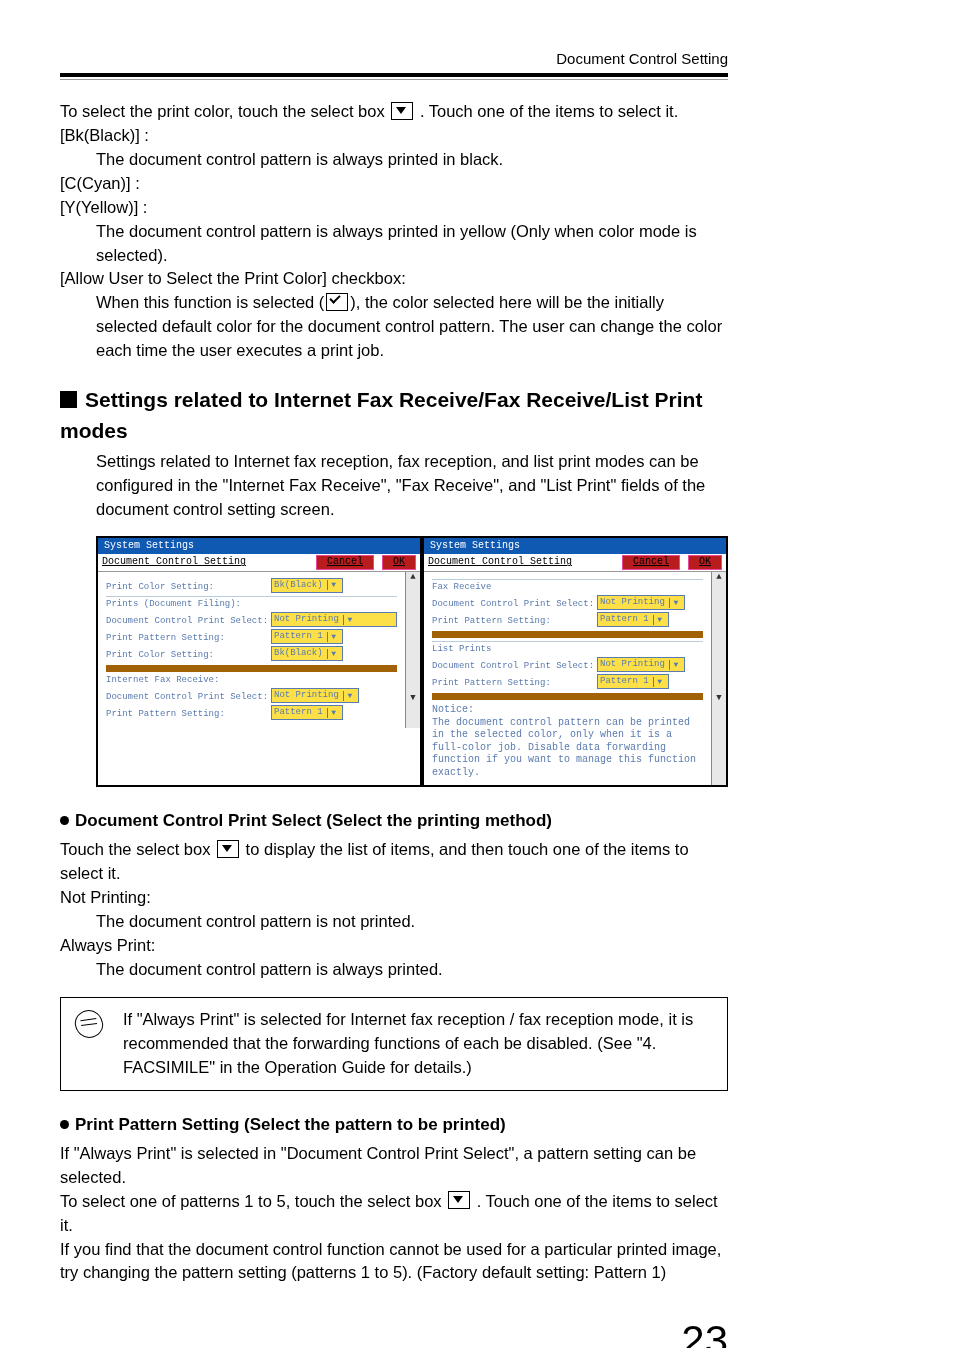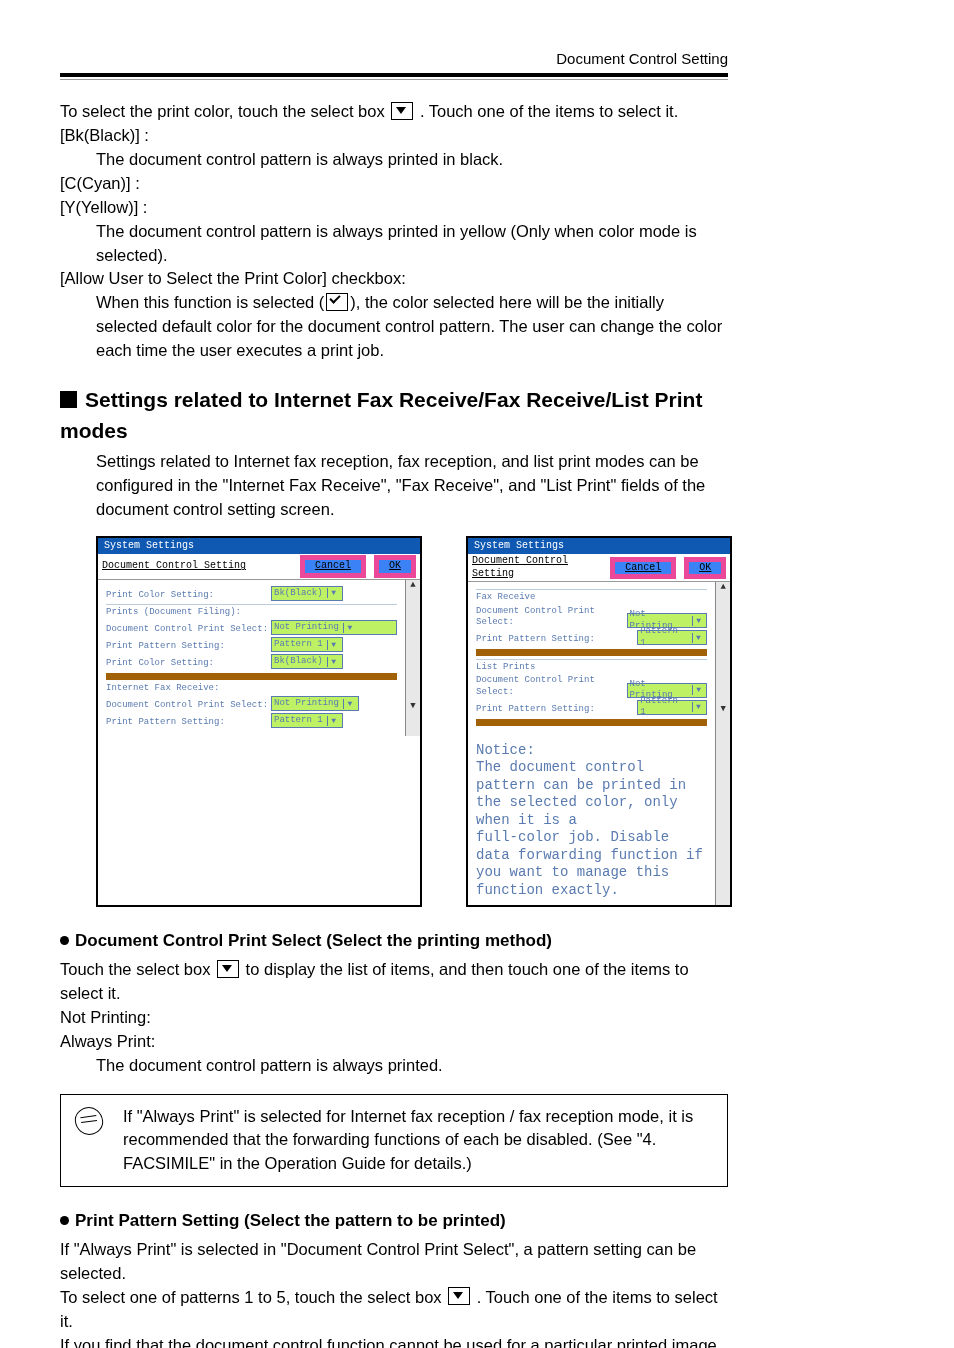--- a/index.html
+++ b/index.html
@@ -129,21 +129,20 @@
   .page-num {
     text-align: right;
     font-size: 42px;
     font-family: Arial, Helvetica, sans-serif;
     margin-top: 32px;
   }
 
   
   .shots {
     display: flex;
-    gap: 44px;
     margin: 14px 0 6px 36px;
   }
   .panel {
     width: 370px;
     border: 2px solid #000;
     background: #fff;
     font-family: "Courier New", monospace;
     font-size: 9px;
     line-height: 1.25;
   }
@@ -156,59 +155,59 @@
   .panel-sub {
     display: flex;
     align-items: center;
     border-bottom: 1px solid #999;
     padding: 1px 4px;
     font-size: 10px;
     text-decoration: underline;
   }
   .panel-sub .spacer { flex: 1; }
   .btn {
-    border: 5px solid #ec4899;
+    border: 1px solid #ec4899;
     padding: 0 10px;
     margin-left: 8px;
     font-size: 10px;
     text-decoration: underline;
-    background: #3b82f6;
+    background: #b91c1c;
   }
   .panel-body {
     padding: 4px 8px 6px 8px;
     color: #5a7bb0;
   }
   .row { display: flex; align-items: flex-end; margin: 2px 0; }
   .lab { width: 165px; }
   .sel {
     border: 1px solid #5a7bb0;
     padding: 0 2px;
     display: inline-flex;
     align-items: center;
     height: 13px;
-    background: #bef264;
+    background: #fde047;
     color: #5a7bb0;
   }
   .sel .arrow {
     margin-left: 4px;
     width: 12px;
     border-left: 1px solid #5a7bb0;
     text-align: center;
     font-size: 8px;
   }
   .group { border-top: 1px solid #bcd; border-bottom: 7px solid #a16207; margin: 3px 0; padding: 2px 0; }
   .scroll {
     width: 14px;
     border-left: 1px solid #888;
     background: #e8e8e8;
   }
   .panel-inner { display: flex; }
   .panel-content { flex: 1; }
   .scroll .tri { font-size: 9px; text-align: center; color: #333;}
-  .notice { font-size: 14px; color: #5a7bb0; margin-top: 16px; }
+  .notice { font-size: 10px; color: #5a7bb0; margin-top: 4px; }
 </style>
 </head>
 <body>
 
 <div class="page">
 
   <div class="header-right">Document Control Setting</div>
   <div class="header-rule"></div>
   <div class="header-rule2"></div>
 
@@ -367,20 +366,21 @@
 
     <div class="sub-h">
       <span class="dot"></span><span>Document Control Print Select (Select the printing method)</span>
     </div>
     <div>
       <span>Touch the select box </span>
       <span class="select-icon"></span>
       <span> to display the list of items, and then touch one of the items to select it.</span>
     </div>
     <div>Not Printing:</div>
+    <div class="indent">The document control pattern is not printed.</div>
     <div>Always Print:</div>
     <div class="indent">The document control pattern is always printed.</div>
 
     <div class="note-box">
       <div class="note-icon"></div>
       <div>If "Always Print" is selected for Internet fax reception / fax reception mode, it is recommended that the forwarding functions of each be disabled. (See "4. FACSIMILE" in the Operation Guide  for details.)</div>
     </div>
 
     <div class="sub-h">
       <span class="dot"></span><span>Print Pattern Setting (Select the pattern to be printed)</span>

